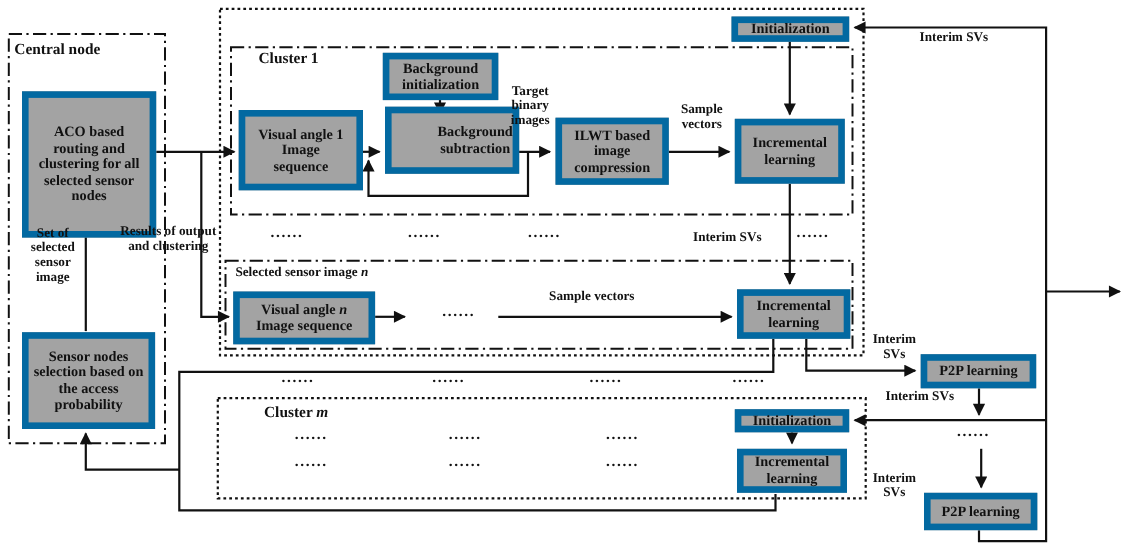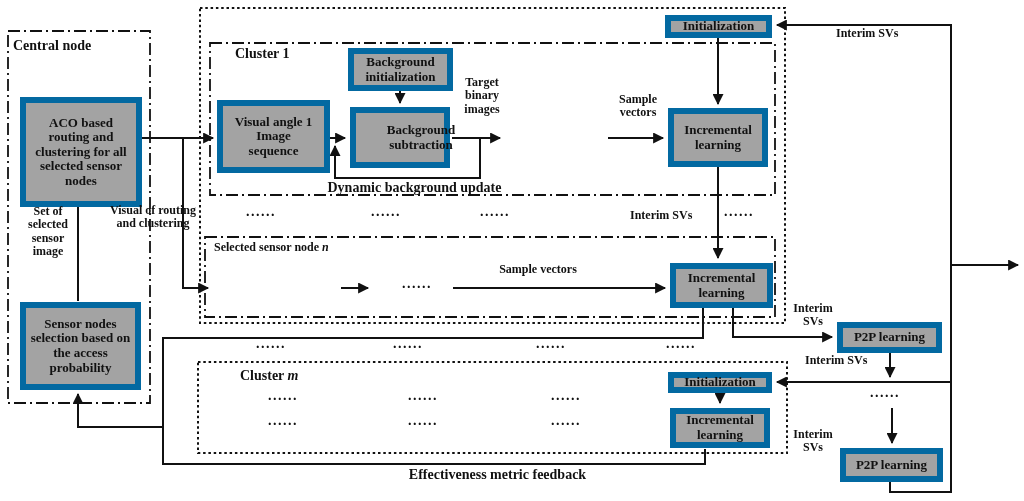--- a/index.html
+++ b/index.html
@@ -51,50 +51,53 @@
       <path d="M733,308 V337 H832" marker-end="url(#arr)"></path>
       <path d="M890,353 V377" marker-end="url(#arr)"></path>
       <path d="M951,382 H777" marker-end="url(#arr)"></path>
       <path d="M720,393 V403" marker-end="url(#arr)"></path>
       <path d="M892,408 V443" marker-end="url(#arr)"></path>
       <path d="M890,482 V492 H951 V25 H777" marker-end="url(#arr)"></path>
       <path d="M951,265 H1018" marker-end="url(#arr)"></path>
     </g>
   </svg>
 
-  <div class="box" style="left:20px;top:97px;width:122px;height:110px;">ACO based routing and clustering for all selected sensor nodes</div>
+  <div class="box" style="left:20px;top:83px;width:122px;height:133px;">ACO based routing and clustering for all selected sensor nodes</div>
   <div class="box" style="left:20px;top:302px;width:121px;height:88px;">Sensor nodes selection based on the access probability</div>
   <div class="box" style="left:217px;top:100px;width:113px;height:73px;padding:1px 10px;">Visual angle 1 Image sequence</div>
   <div class="box" style="left:348px;top:48px;width:105px;height:43px;">Background initialization</div>
-  <div class="box" style="left:350px;top:107px;width:100px;height:61px;padding-left:44px;">Background subtraction</div>
+  <div class="box" style="left:350px;top:97px;width:122px;height:61px;padding-left:44px;">Background subtraction</div>
+  <div class="box" style="left:505px;top:107px;width:103px;height:61px;">ILWT based image compression</div>
   <div class="box" style="left:668px;top:108px;width:100px;height:59px;">Incremental learning</div>
   <div class="box" style="left:665px;top:15px;width:107px;height:23px;">Initialization</div>
+  <div class="box" style="left:212px;top:265px;width:129px;height:48px;flex-direction:column;">
+    <div><span>Visual angle </span><span class="it">n</span></div>
+    <div>Image sequence</div>
+  </div>
   <div class="box" style="left:670px;top:263px;width:103px;height:45px;">Incremental learning</div>
   <div class="box" style="left:837px;top:322px;width:105px;height:31px;">P2P learning</div>
   <div class="box" style="left:668px;top:372px;width:104px;height:21px;">Initialization</div>
   <div class="box" style="left:670px;top:408px;width:100px;height:40px;">Incremental learning</div>
   <div class="box" style="left:840px;top:448px;width:103px;height:34px;">P2P learning</div>
 
   <div class="lbl ta-l big" style="left:13px;top:38px;">Central node</div>
   <div class="lbl ta-l big" style="left:235px;top:12px;margin-top:34px;">Cluster 1</div>
-  <div class="lbl ta-l" style="left:214px;top:241px;width:170px;"><span>Selected sensor node </span><span class="it">n</span></div>
+  <div class="lbl ta-l" style="left:214px;top:241px;width:170px;"><span>Selected sensor image </span><span class="it">n</span></div>
   <div class="lbl ta-l big" style="left:240px;top:368px;"><span>Cluster </span><span class="it">m</span></div>
 
   <div class="lbl" style="left:21px;top:205px;width:54px;">Set of selected sensor image</div>
-  <div class="lbl" style="left:107px;top:204px;width:92px;">Visual of routing and clustering</div>
+  <div class="lbl" style="left:107px;top:204px;width:92px;">Results of output and clustering</div>
   <div class="lbl" style="left:455px;top:76px;width:54px;font-family:Liberation Serif, serif;">Target binary images</div>
   <div class="lbl" style="left:609px;top:93px;width:58px;">Sample vectors</div>
-  <div class="lbl big" style="left:317px;top:180px;width:195px;">Dynamic background update</div>
   <div class="lbl" style="left:836px;top:27px;">Interim SVs</div>
   <div class="lbl" style="left:630px;top:209px;">Interim SVs</div>
   <div class="lbl" style="left:483px;top:263px;width:110px;">Sample vectors</div>
   <div class="lbl" style="left:786px;top:302px;width:54px;">Interim SVs</div>
   <div class="lbl" style="left:805px;top:354px;">Interim SVs</div>
   <div class="lbl" style="left:786px;top:428px;width:54px;">Interim SVs</div>
-  <div class="lbl big" style="left:395px;top:467px;width:205px;">Effectiveness metric feedback</div>
 
   <div class="dots" style="left:246px;top:205px;">......</div>
   <div class="dots" style="left:371px;top:205px;">......</div>
   <div class="dots" style="left:480px;top:205px;">......</div>
   <div class="dots" style="left:724px;top:205px;">......</div>
   <div class="dots" style="left:402px;top:277px;">......</div>
   <div class="dots" style="left:256px;top:337px;">......</div>
   <div class="dots" style="left:393px;top:337px;">......</div>
   <div class="dots" style="left:536px;top:337px;">......</div>
   <div class="dots" style="left:666px;top:337px;">......</div>

